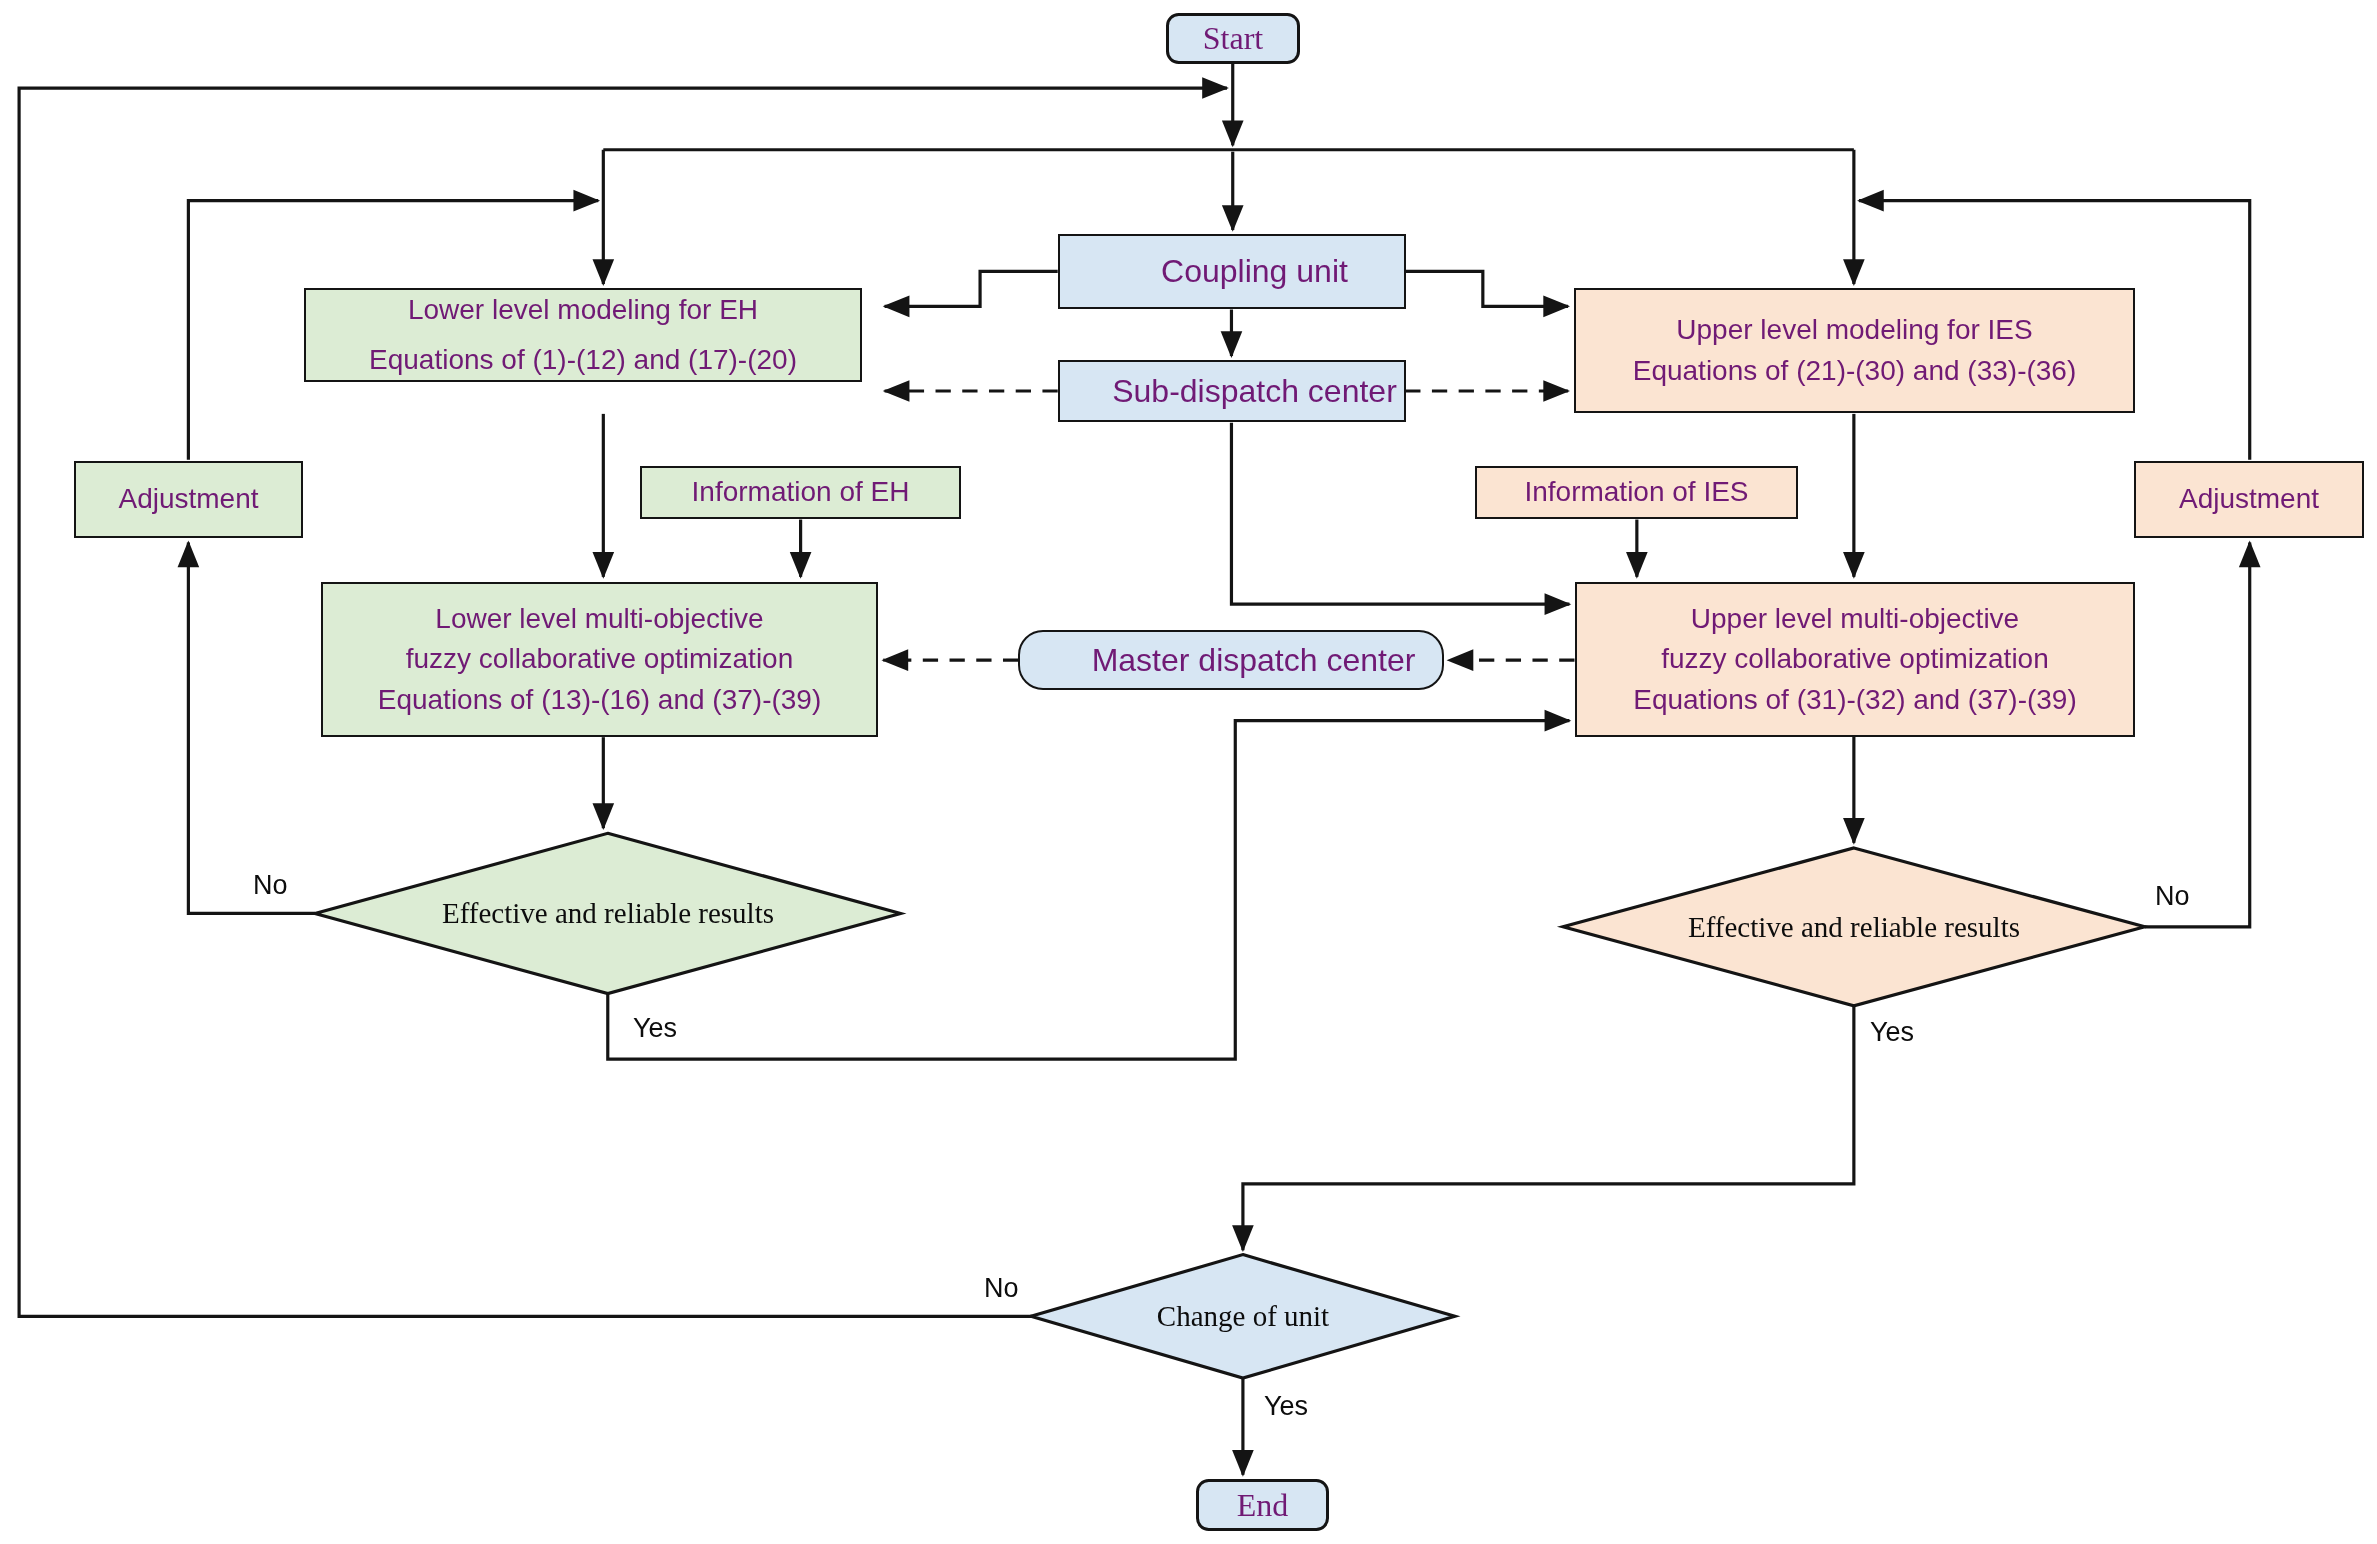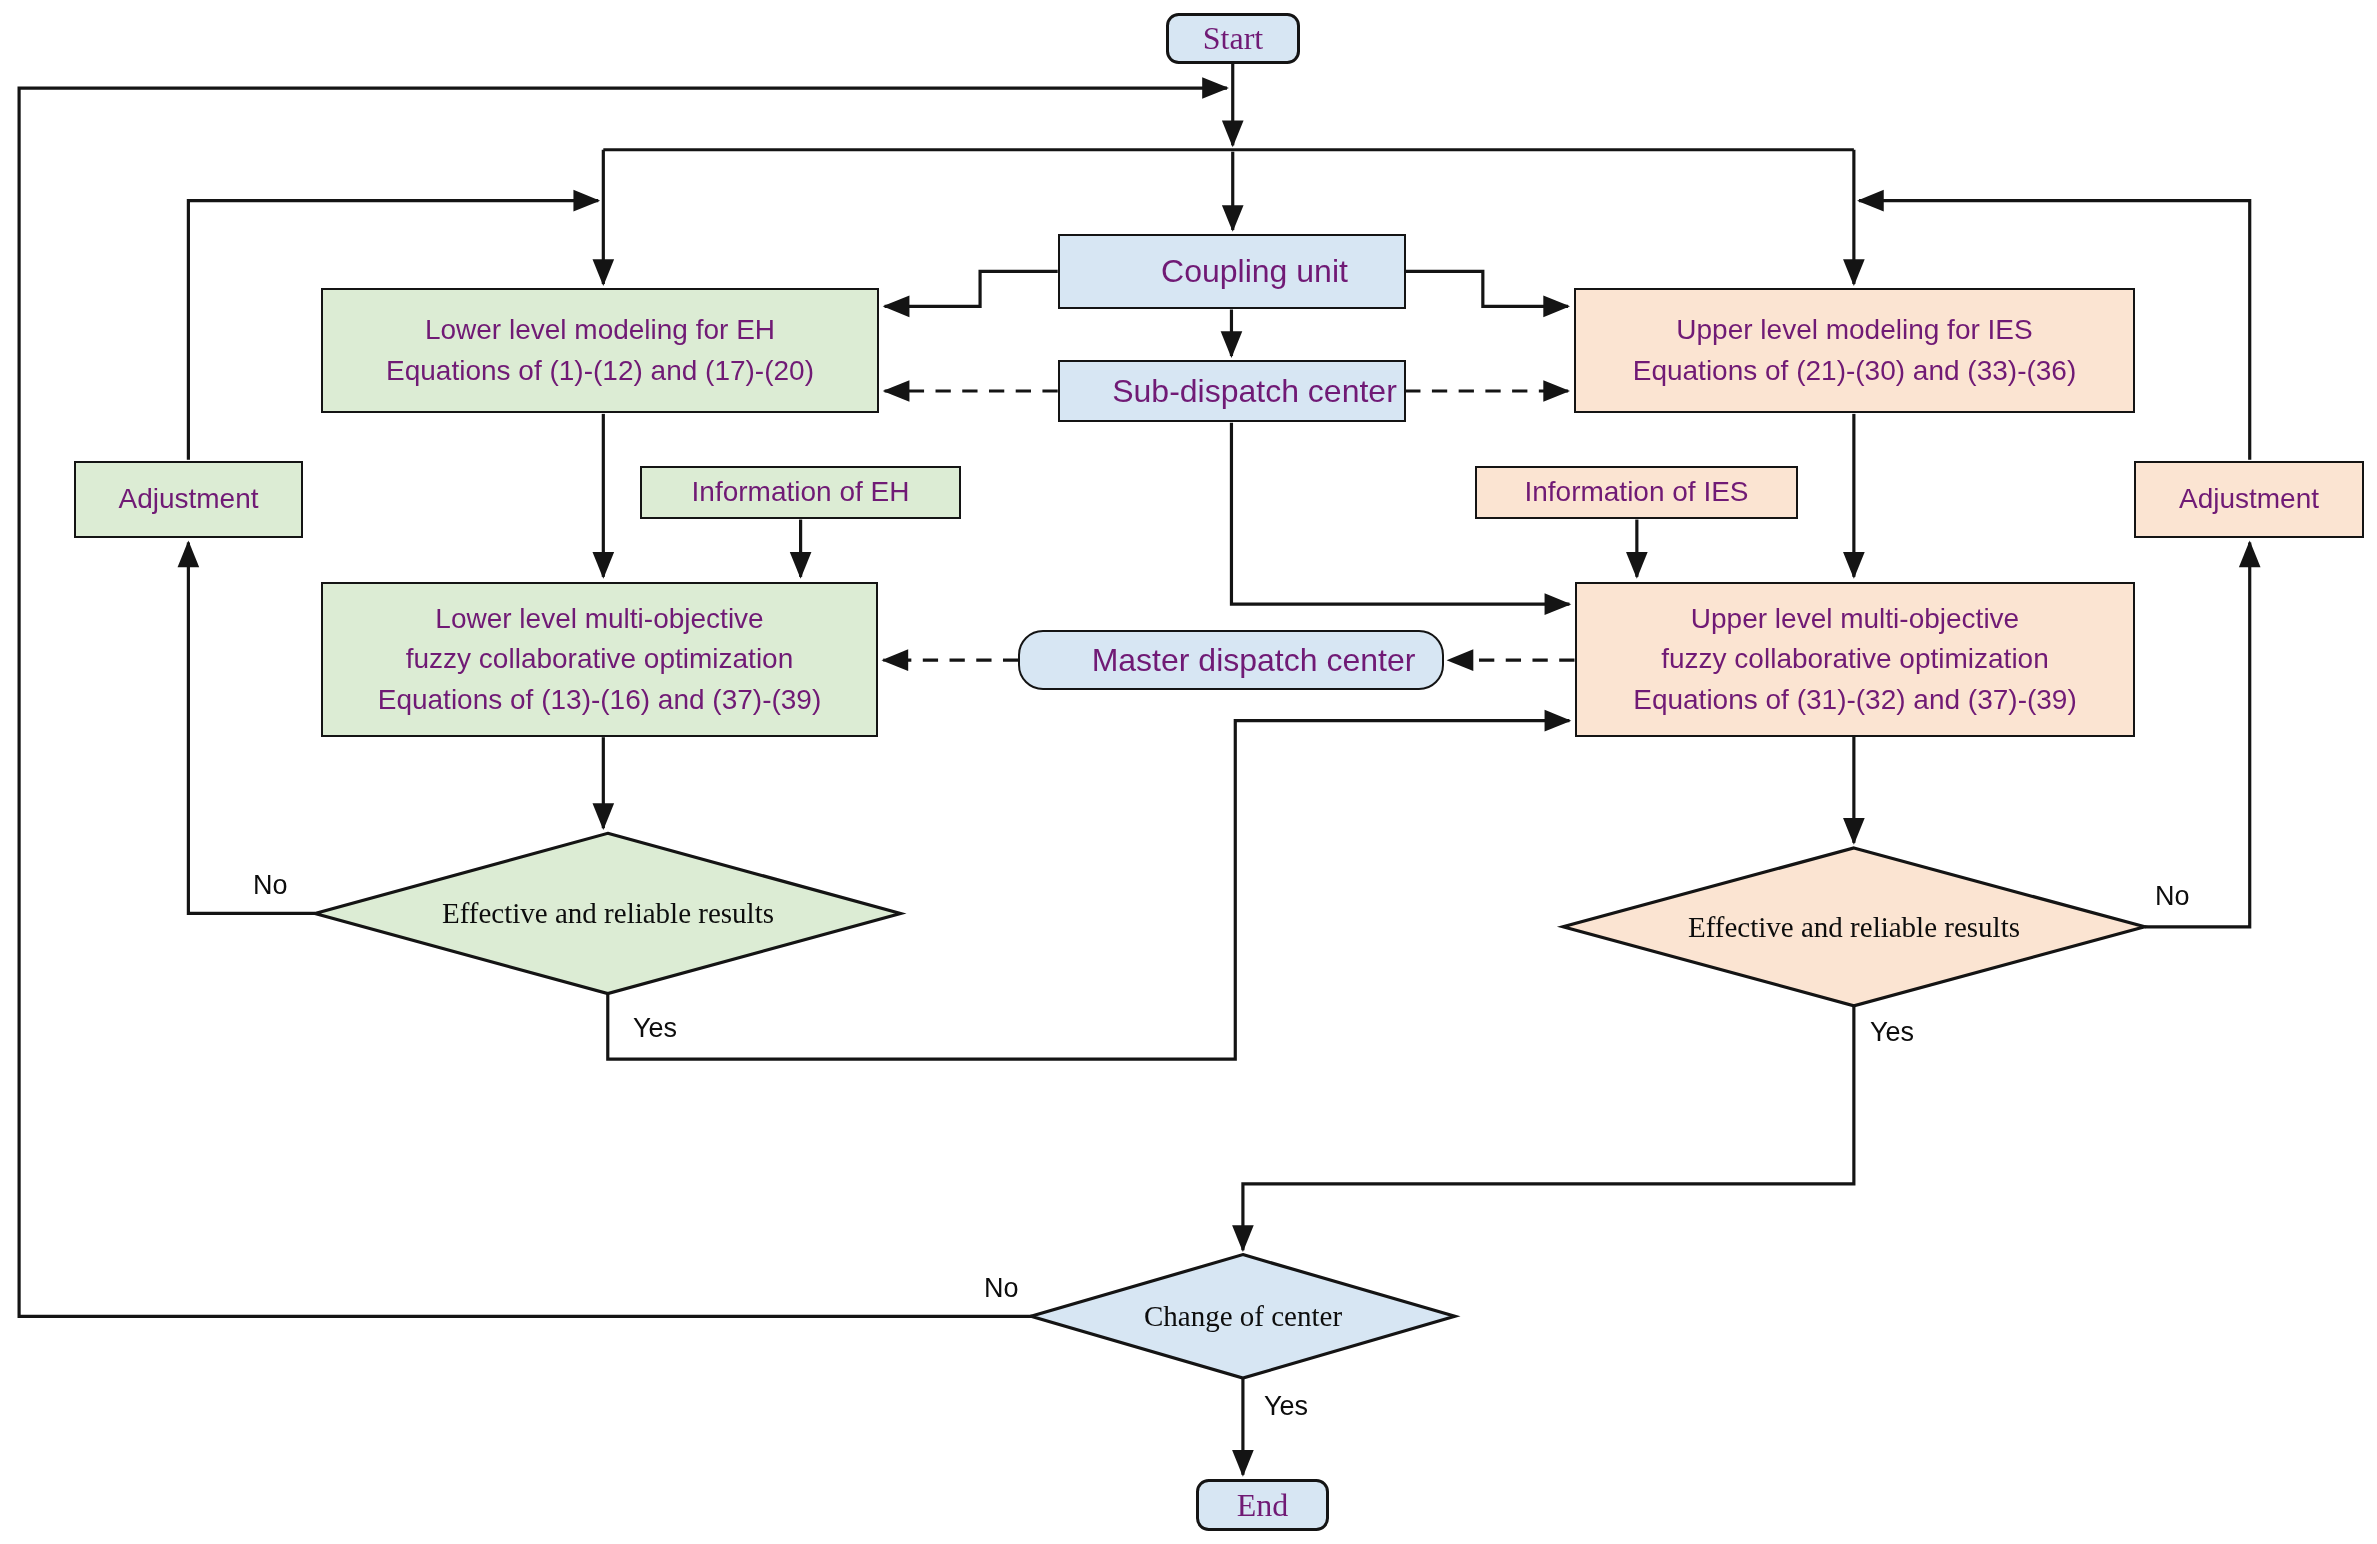--- a/index.html
+++ b/index.html
@@ -91,21 +91,21 @@
   <div class="node blue mid" style="left:1058px;top:234px;width:348px;height:75px;">
     <span>Coupling unit</span>
   </div>
   <div class="node blue mid" style="left:1058px;top:360px;width:348px;height:62px;">
     <span>Sub-dispatch center</span>
   </div>
   <div class="node blue mid" style="left:1018px;top:630px;width:426px;height:60px;border-radius:25px;">
     <span>Master dispatch center</span>
   </div>
 
-  <div class="node green" style="left:321px;top:288px;width:558px;height:125px;">
+  <div class="node green" style="left:304px;top:288px;width:558px;height:94px;justify-content:space-between;">
     <div>Lower level modeling for EH</div>
     <div>Equations of (1)-(12) and (17)-(20)</div>
   </div>
   <div class="node green" style="left:74px;top:461px;width:229px;height:77px;">
     <span>Adjustment</span>
   </div>
   <div class="node green" style="left:640px;top:466px;width:321px;height:53px;">
     <span>Information of EH</span>
   </div>
   <div class="node green" style="left:321px;top:582px;width:557px;height:155px;">
@@ -125,21 +125,21 @@
     <span>Adjustment</span>
   </div>
   <div class="node peach" style="left:1575px;top:582px;width:560px;height:155px;">
     <div>Upper level multi-objective</div>
     <div>fuzzy collaborative optimization</div>
     <div>Equations of (31)-(32) and (37)-(39)</div>
   </div>
 
   <div class="dlabel" style="left:608px;top:913px;">Effective and reliable results</div>
   <div class="dlabel" style="left:1854px;top:927px;">Effective and reliable results</div>
-  <div class="dlabel" style="left:1243px;top:1316px;">Change of center</div>
+  <div class="dlabel" style="left:1243px;top:1316px;">Change of unit</div>
 
   <div class="elabel" style="left:253px;top:870px;">No</div>
   <div class="elabel" style="left:633px;top:1013px;">Yes</div>
   <div class="elabel" style="left:2155px;top:881px;">No</div>
   <div class="elabel" style="left:1870px;top:1017px;">Yes</div>
   <div class="elabel" style="left:984px;top:1273px;">No</div>
   <div class="elabel" style="left:1264px;top:1391px;">Yes</div>
 
 </div>
 

